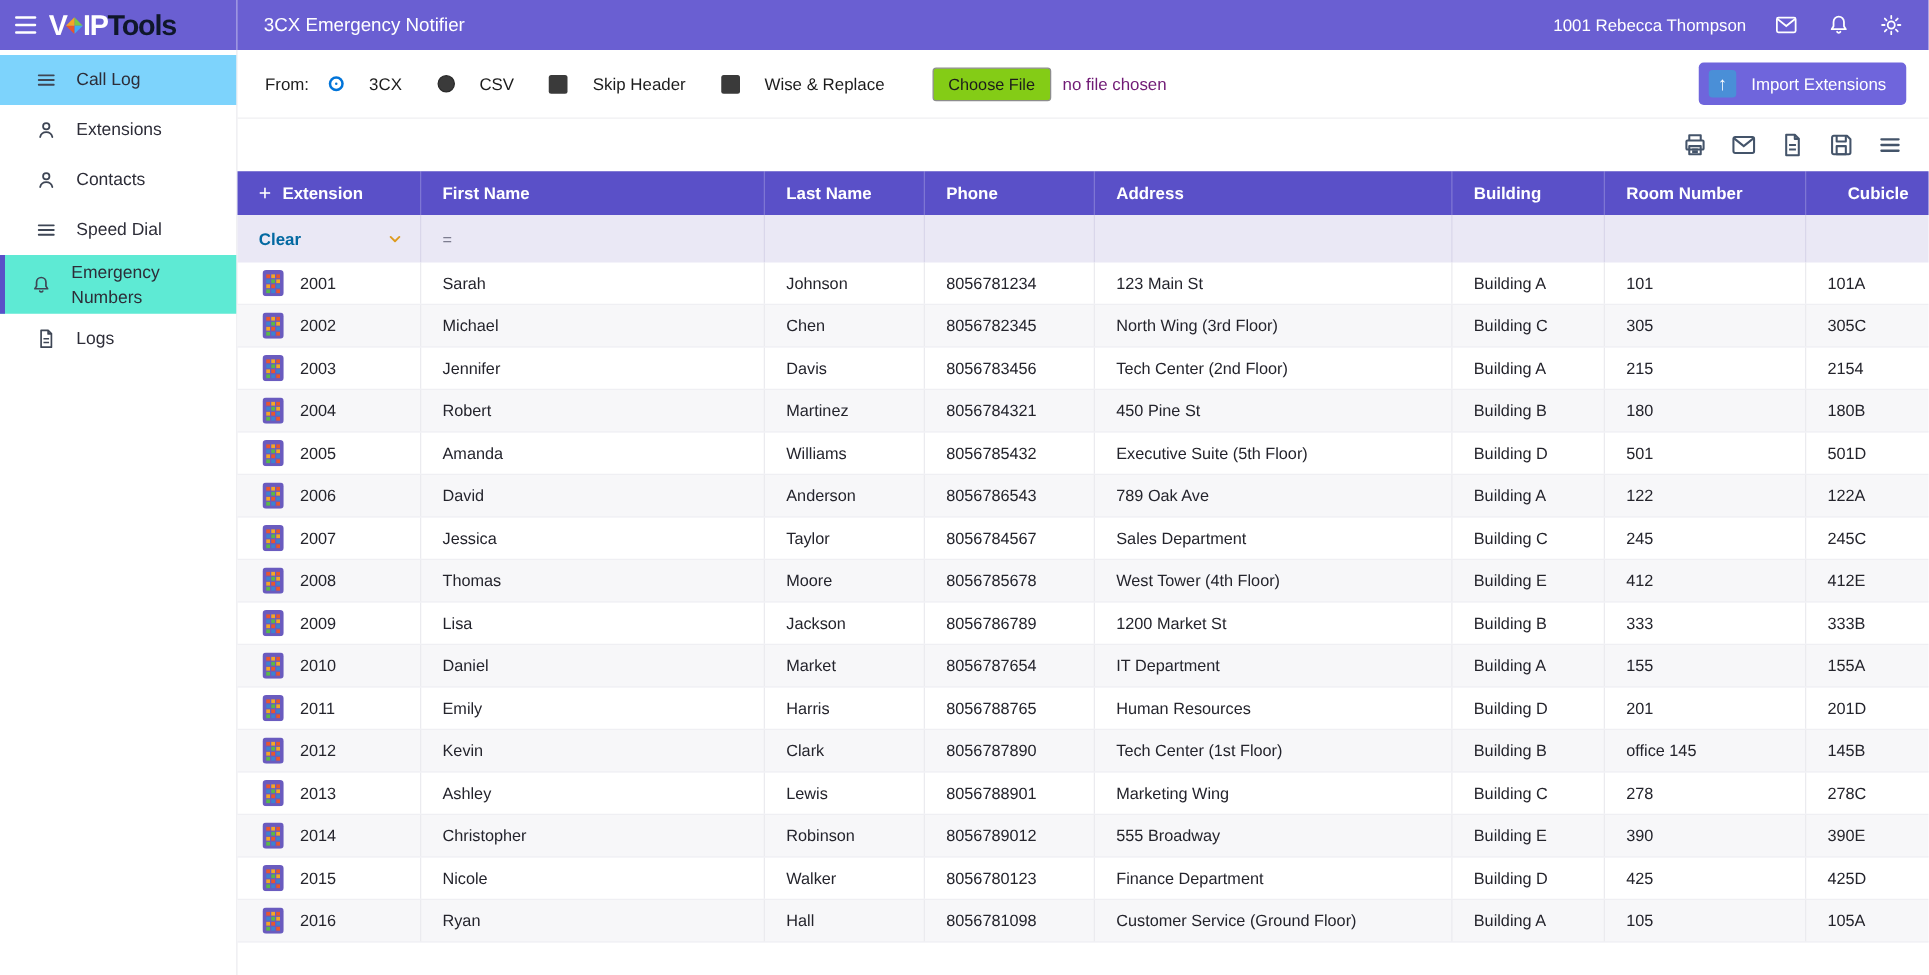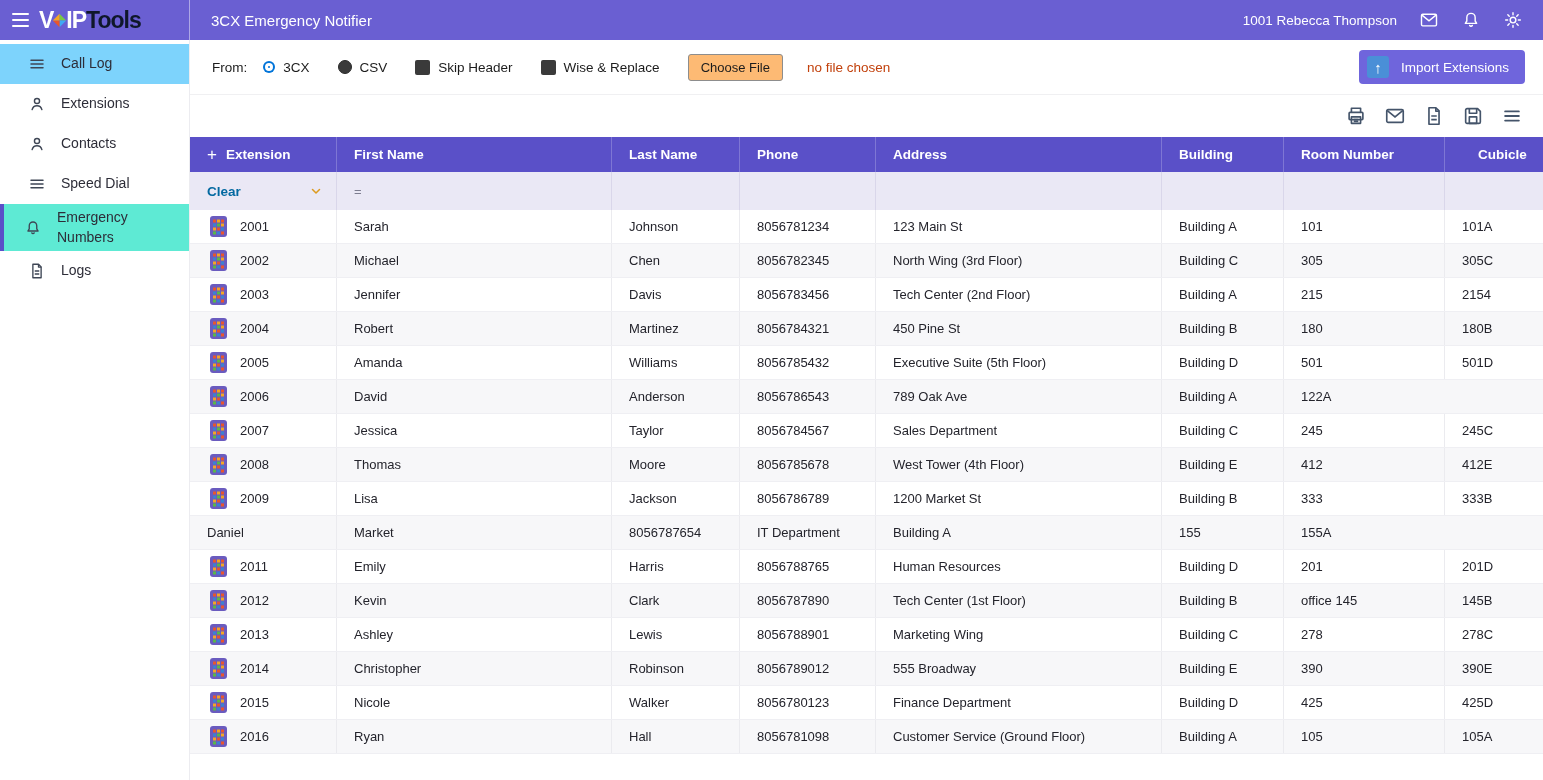--- a/index.html
+++ b/index.html
@@ -30,29 +30,29 @@
   .side-item.shaded { background:#7dd3fc; }
   .side-item.active { background:#5eead4; border-left-color:#5a50c8; padding-left:20px;align-items:center; }
   .side-item .lbl { line-height:1.4; }
 
   .main { flex:1; display:flex; flex-direction:column; }
 
   
   .import-bar { height:55px; display:flex; align-items:center; padding:0 18px 0 22px;
     border-bottom:1px solid #f0f0f2; font-size:13.5px; color:#1c1c1c; }
   .from-label { margin-right:16px; }
-  .opt { display:flex; align-items:center; gap:8px; margin-right:28px; cursor:pointer; }
+  .opt { display:flex; align-items:center; gap:20px; margin-right:28px; cursor:pointer; }
   .radio-on { width:8px; height:8px; border-radius:50%; background:#0074d9;
     border:3px solid #fff; box-shadow:0 0 0 2px #0074d9; margin:2px; }
   .radio-off { width:14px; height:14px; border-radius:50%; background:#3a3a3a;
     border:1px solid #2a2a2a; }
   .chk { width:15px; height:15px; background:#3a3a3a; border-radius:2px; }
-  .choose-file { background:#fdba74; border:1px solid #8d8d8d; border-radius:3px;
+  .choose-file { margin-left:10px; background:#84cc16; border:1px solid #8d8d8d; border-radius:3px;
     padding:5px 12px; font-size:13px; color:#1c1c1c; cursor:pointer; font-family:"Liberation Sans",sans-serif; }
-  .no-file { margin-left:24px; color:#c2410c; }
+  .no-file { margin-left:9px; color:#701a75; }
   .import-btn { margin-left:auto; display:flex; align-items:center; gap:12px; background:#6f65dc;
     color:#fff; border:none; border-radius:4px; padding:6px 16px 6px 8px; font-size:13.5px;
     cursor:pointer; font-family:"Liberation Sans",sans-serif; }
   .upload-sq { width:22px; height:22px; background:#4a8fd7; border-radius:3px; color:#fff;
     display:flex; align-items:center; justify-content:center; font-size:15px; font-weight:bold; }
 
   
   .icon-bar { height:42px; display:flex; align-items:center; justify-content:flex-end;
     gap:17px; padding-right:20px; }
   .grid-icon { width:22px; height:22px; color:#44546a; cursor:pointer; display:block; }
@@ -425,20 +425,21 @@
                 <rect x="7" y="15.5" width="3" height="3" fill="#3b82d0"></rect>
                 <rect x="11" y="15.5" width="3" height="3" fill="#e8562d"></rect>
       </svg>
       <span>2006</span>
     </div>
     <div class="cell">David</div>
     <div class="cell">Anderson</div>
     <div class="cell">8056786543</div>
     <div class="cell">789 Oak Ave</div>
     <div class="cell">Building A</div>
+    <div class="cell">122</div>
     <div class="cell">122A</div>
   </div>
 
   <div class="grid-row body-row">
     <div class="cell ext-cell">
       <svg class="kp" viewBox="0 0 17 21">
         <rect x="0" y="0" width="17" height="21" rx="3" fill="#6a5bbf"></rect>
         <rect x="3" y="3.5" width="3" height="3" fill="#e8562d"></rect>
                 <rect x="7" y="3.5" width="3" height="3" fill="#f5a623"></rect>
                 <rect x="11" y="3.5" width="3" height="3" fill="#e8562d"></rect>
@@ -513,20 +514,38 @@
     <div class="cell">Lisa</div>
     <div class="cell">Jackson</div>
     <div class="cell">8056786789</div>
     <div class="cell">1200 Market St</div>
     <div class="cell">Building B</div>
     <div class="cell">333</div>
     <div class="cell">333B</div>
   </div>
 
   <div class="grid-row body-row">
+    <div class="cell ext-cell">
+      <svg class="kp" viewBox="0 0 17 21">
+        <rect x="0" y="0" width="17" height="21" rx="3" fill="#6a5bbf"></rect>
+        <rect x="3" y="3.5" width="3" height="3" fill="#e8562d"></rect>
+                <rect x="7" y="3.5" width="3" height="3" fill="#f5a623"></rect>
+                <rect x="11" y="3.5" width="3" height="3" fill="#e8562d"></rect>
+        <rect x="3" y="7.5" width="3" height="3" fill="#3b82d0"></rect>
+                <rect x="7" y="7.5" width="3" height="3" fill="#58b947"></rect>
+                <rect x="11" y="7.5" width="3" height="3" fill="#f5a623"></rect>
+        <rect x="3" y="11.5" width="3" height="3" fill="#f5a623"></rect>
+                <rect x="7" y="11.5" width="3" height="3" fill="#e8562d"></rect>
+                <rect x="11" y="11.5" width="3" height="3" fill="#3b82d0"></rect>
+        <rect x="3" y="15.5" width="3" height="3" fill="#58b947"></rect>
+                <rect x="7" y="15.5" width="3" height="3" fill="#3b82d0"></rect>
+                <rect x="11" y="15.5" width="3" height="3" fill="#e8562d"></rect>
+      </svg>
+      <span>2010</span>
+    </div>
     <div class="cell">Daniel</div>
     <div class="cell">Market</div>
     <div class="cell">8056787654</div>
     <div class="cell">IT Department</div>
     <div class="cell">Building A</div>
     <div class="cell">155</div>
     <div class="cell">155A</div>
   </div>
 
   <div class="grid-row body-row">

